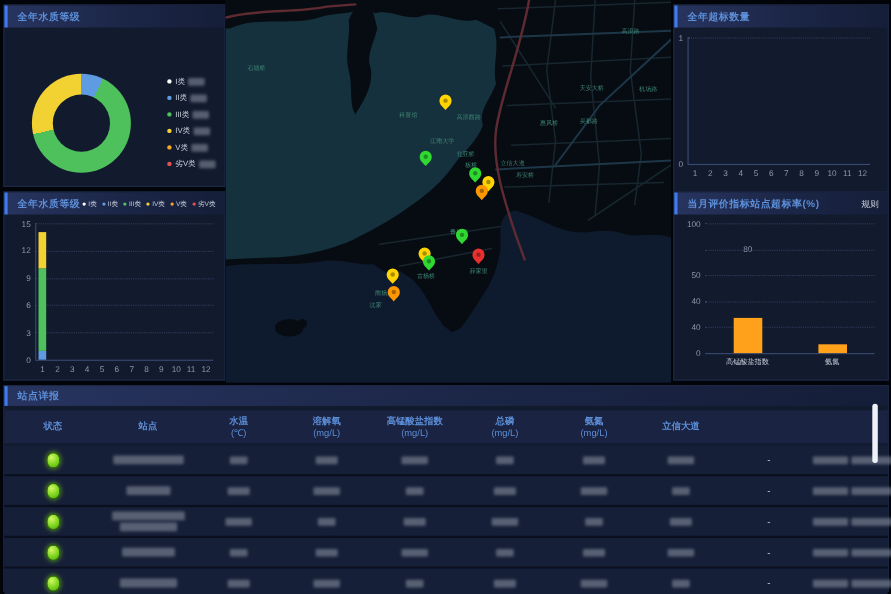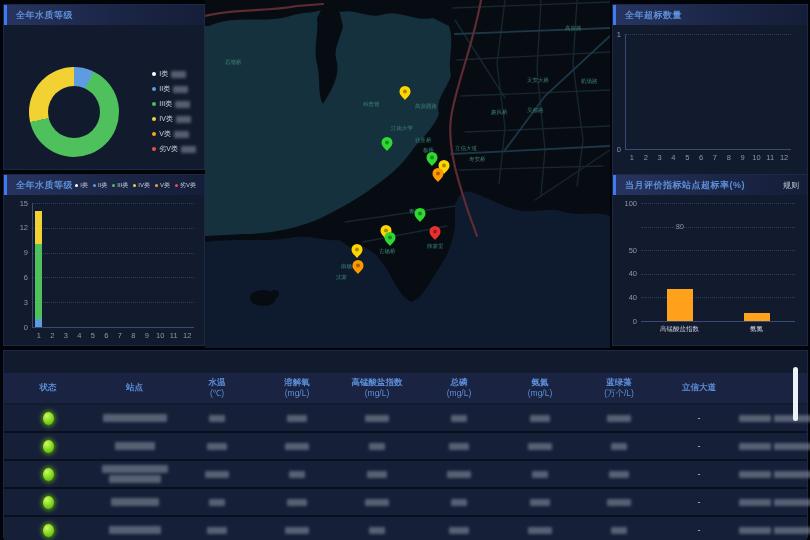--- a/index.html
+++ b/index.html
@@ -304,20 +304,23 @@
         <div class="grid" style="left: 28px; top: 8px; width: 154px;"></div>
         <div class="axis-x" style="left: 28px; top: 126px; width: 154px;"></div>
         <div class="tick" style="left: 26.5px; width: 80px; text-align: center; top: 130px; font-size: 6.5px; color: rgb(200, 207, 219);">高锰酸盐指数</div>
         <div class="tick" style="left: 103.5px; width: 80px; text-align: center; top: 130px; font-size: 6.5px; color: rgb(200, 207, 219);">氨氮</div>
         <div class="bar" style="left: 53.5px; width: 26px; top: 94.14px; height: 31.86px; background: rgb(255, 161, 26);"></div>
         <div class="bar" style="left: 130.5px; width: 26px; top: 117.74px; height: 8.26px; background: rgb(255, 161, 26);"></div>
       </div>
   </section>
 
   <section class="panel" style="left:3px;top:350px;width:805px;height:188px;">
+    <div class="panel-header" style="height:18px;">
+      <span class="panel-title">站点详报</span>
+    </div>
     <div class="tbl-head" id="tbl-head">
         <div class="th">
           <div>状态</div>
         </div>
         <div class="th">
           <div>站点</div>
         </div>
         <div class="th">
           <div>水温</div>
           <div class="th-unit">(℃)</div>
@@ -330,24 +333,20 @@
           <div>高锰酸盐指数</div>
           <div class="th-unit">(mg/L)</div>
         </div>
         <div class="th">
           <div>总磷</div>
           <div class="th-unit">(mg/L)</div>
         </div>
         <div class="th">
           <div>氨氮</div>
           <div class="th-unit">(mg/L)</div>
-        </div>
-        <div class="th">
-          <div>蓝绿藻</div>
-          <div class="th-unit">(万个/L)</div>
         </div>
         <div class="th">
           <div>立信大道</div>
         </div>
       </div>
     <div class="rows" id="tbl-rows">
         <div class="trow">
           <div>
             <div class="status-dot"></div>
           </div>

